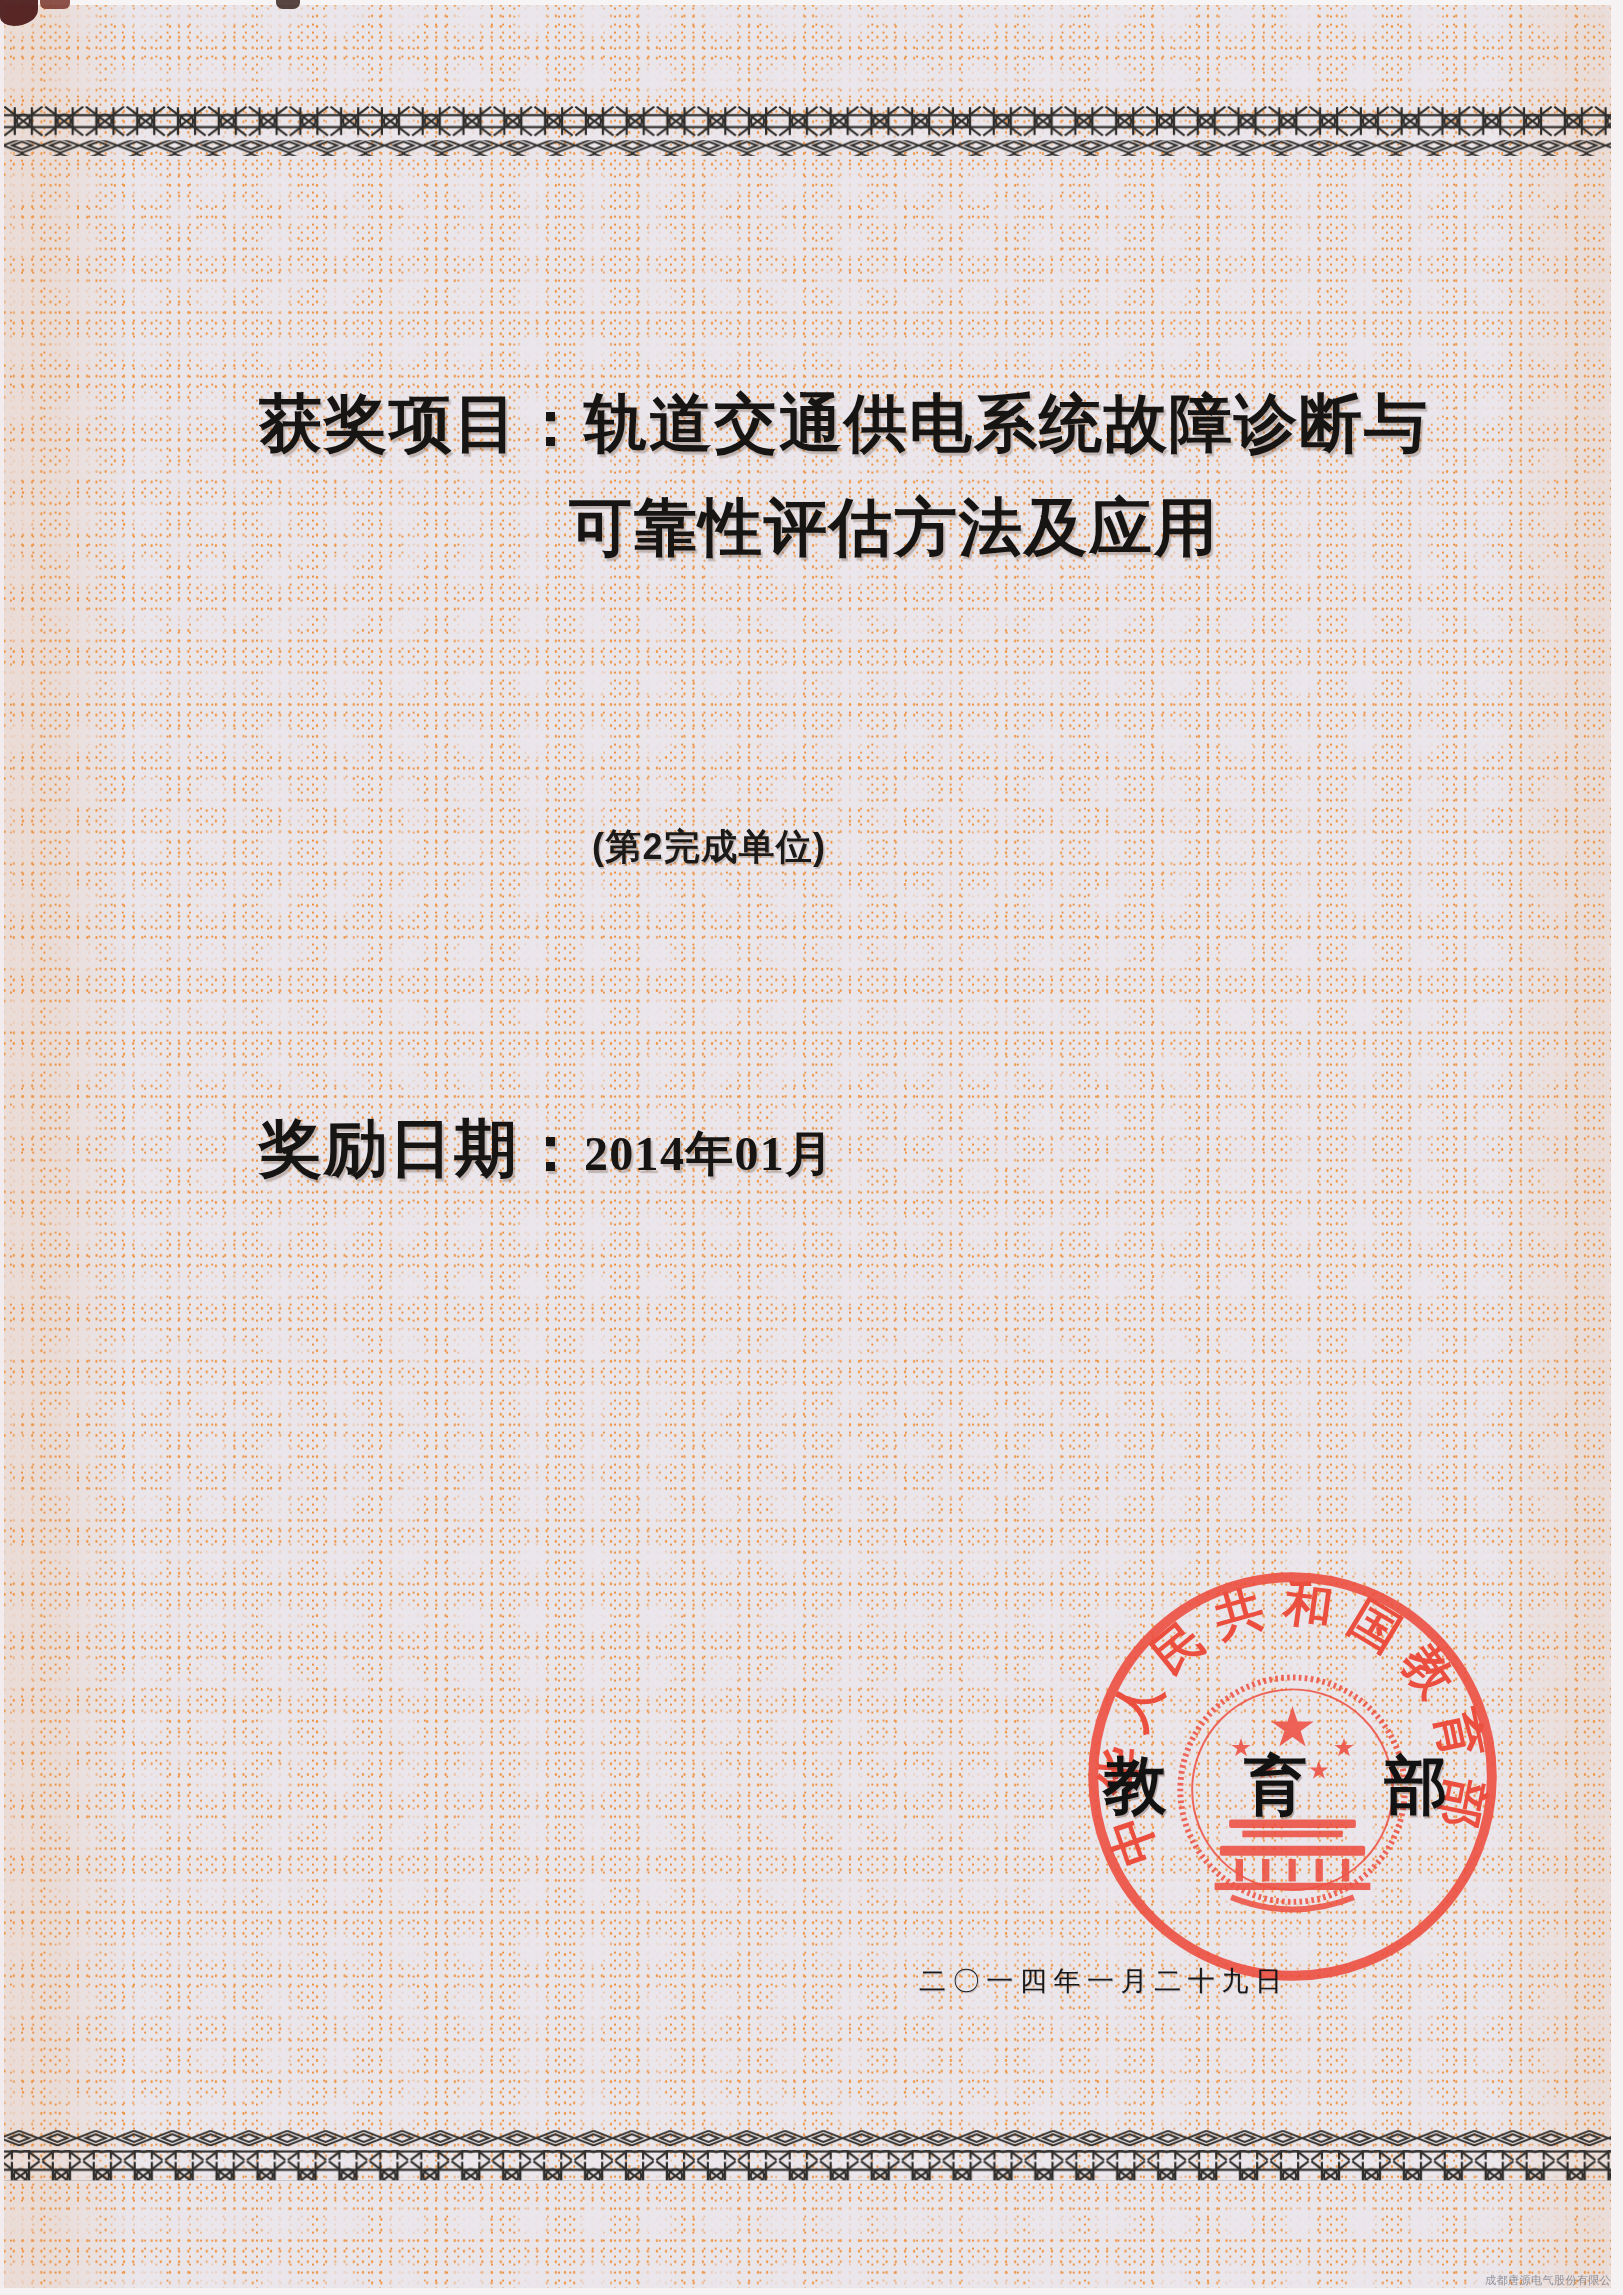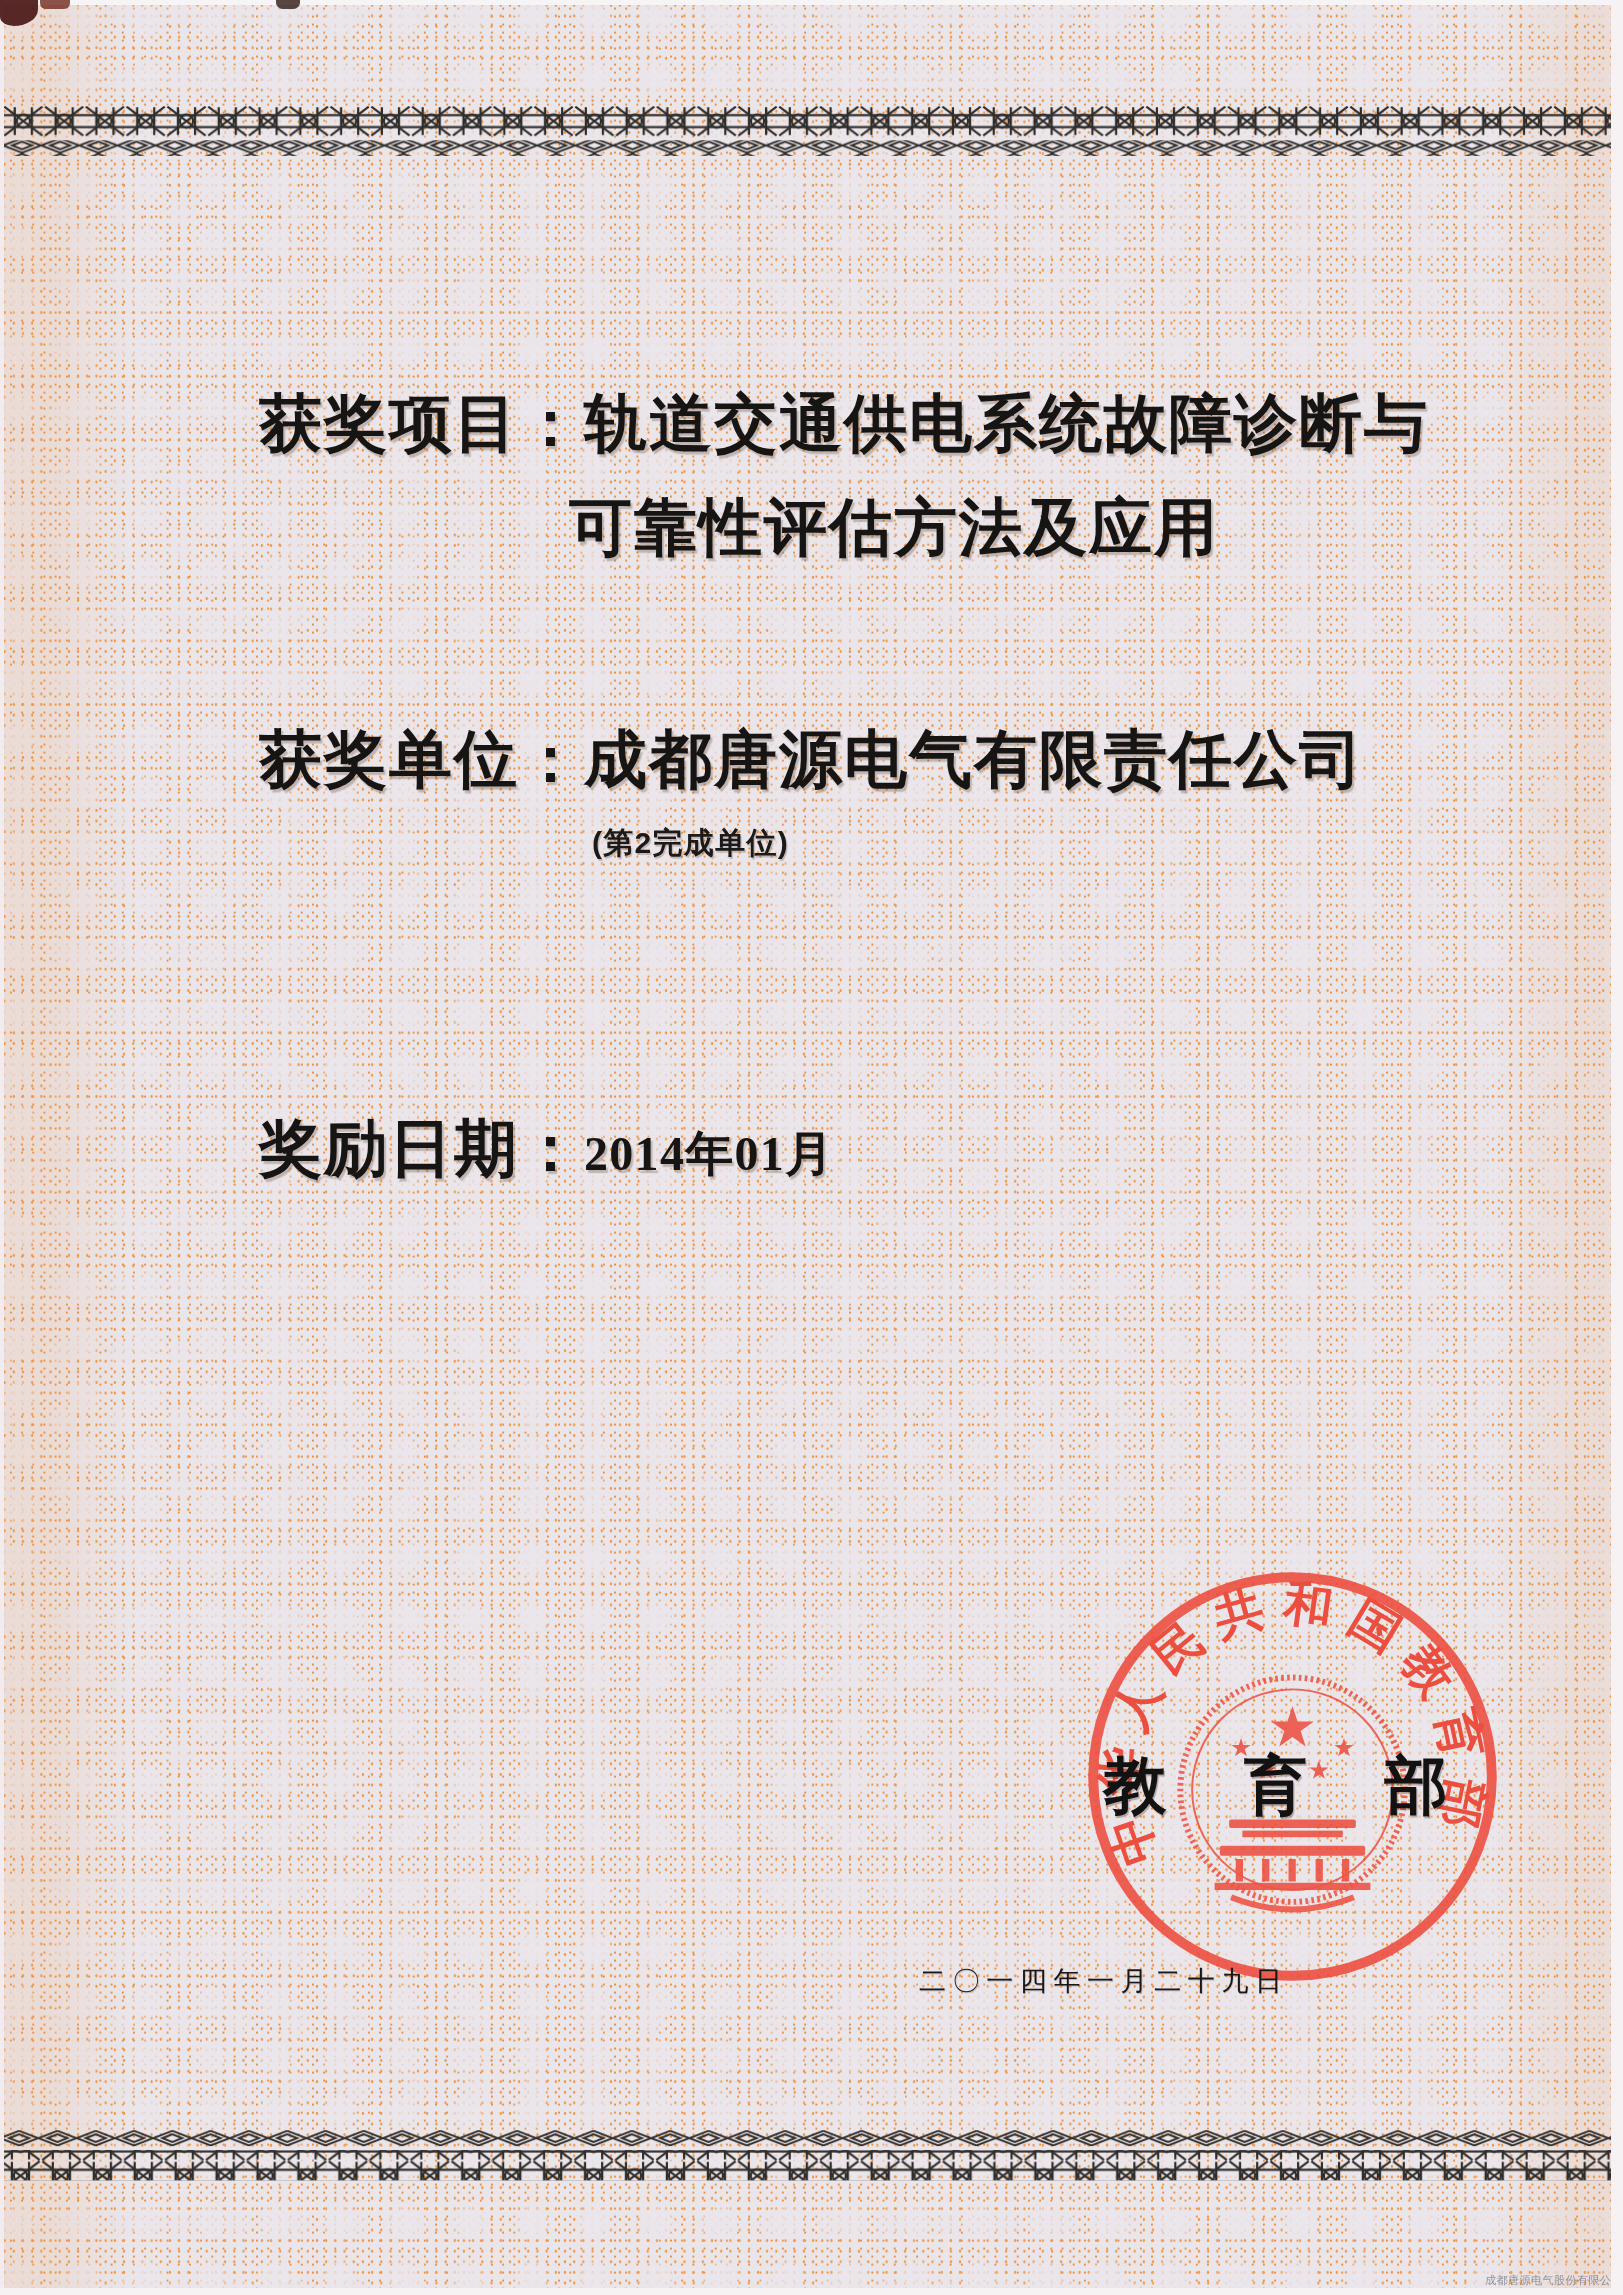--- a/index.html
+++ b/index.html
@@ -30,21 +30,21 @@
     font-weight:700;color:#161514;
     font-size:63px;line-height:1.18;letter-spacing:2px;white-space:nowrap;
     text-shadow:2px 2.6px 1.3px rgba(80,50,30,0.28);
     z-index:3;
   }
   .serifval{
     font-family:"Liberation Serif","DejaVu Serif",serif;
     font-weight:700;font-size:48px;letter-spacing:1.3px;
   }
   .note{
-    font-weight:700;color:#1b1a19;font-size:30px;letter-spacing:1.3px;
+    font-weight:700;color:#1b1a19;font-size:36px;letter-spacing:1.3px;
     text-shadow:1.3px 2px 0.7px rgba(80,50,30,0.25);z-index:3;white-space:nowrap;
   }
   .issue-date{
     font-weight:500;color:#17171a;font-size:27px;letter-spacing:6.6px;
     white-space:nowrap;z-index:6;
     text-shadow:0.7px 1.3px 0.7px rgba(60,40,30,0.25);
     margin-top:44px;
   }
   .agency{
     left:1086px;top:1743px;width:409px;text-align:center;
@@ -99,23 +99,20 @@
   <svg class="abs border-svg" style="left:0;top:2130px" width="1623" height="52" viewBox="0 0 2458 78">
     <rect x="0" y="0" width="2458" height="24" fill="url(#dia)"></rect>
     <rect x="0" y="30" width="2458" height="46" fill="url(#lat)"></rect>
   </svg>
 
   <div class="abs bigline" style="left:259px;top:386px">
     <span>获奖项目：</span><span>轨道交通供电系统故障诊断与</span>
   </div>
   <div class="abs bigline" style="left:569px;top:490px">可靠性评估方法及应用</div>
 
-  <div class="abs bigline" style="left:259px;top:722px">
-    <span>获奖单位：</span><span>成都唐源电气有限责任公司</span>
-  </div>
   <div class="abs note" style="left:592px;top:823px">(第2完成单位)</div>
 
 
   <div class="abs bigline" style="left:259px;top:1111px">
     <span>奖励日期：</span><span class="serifval">2014年01月</span>
   </div>
 
 
   <svg id="seal-svg" class="abs" style="left:1078px;top:1562px" width="429" height="429" viewBox="0 0 650 650">
     <defs>

